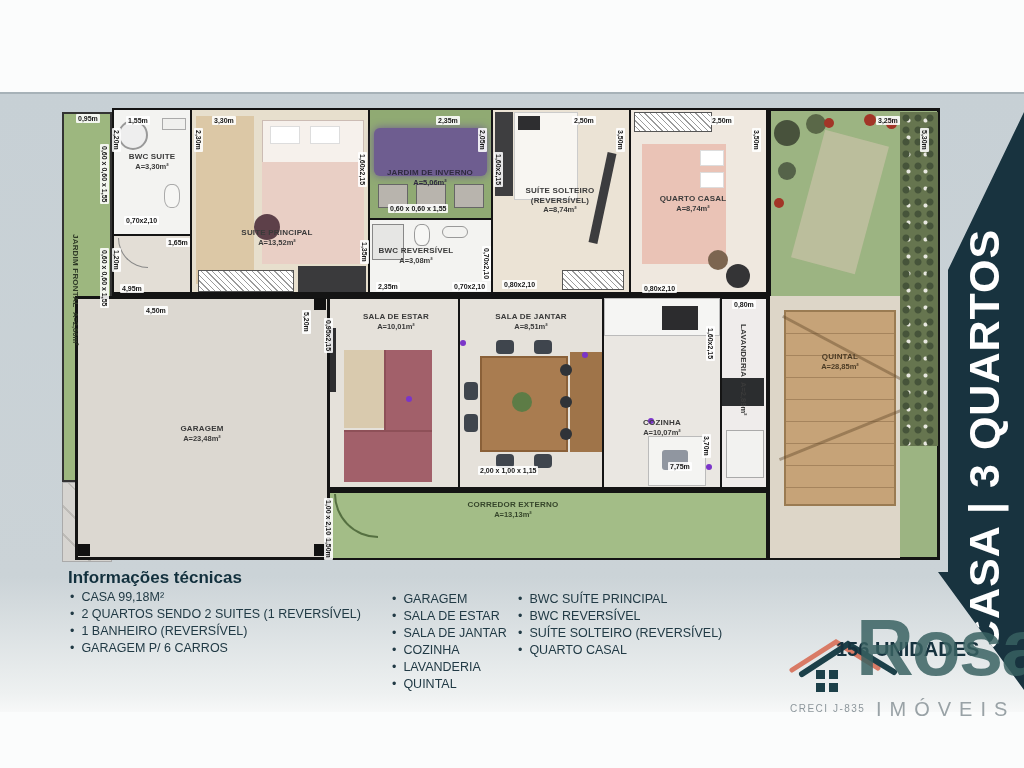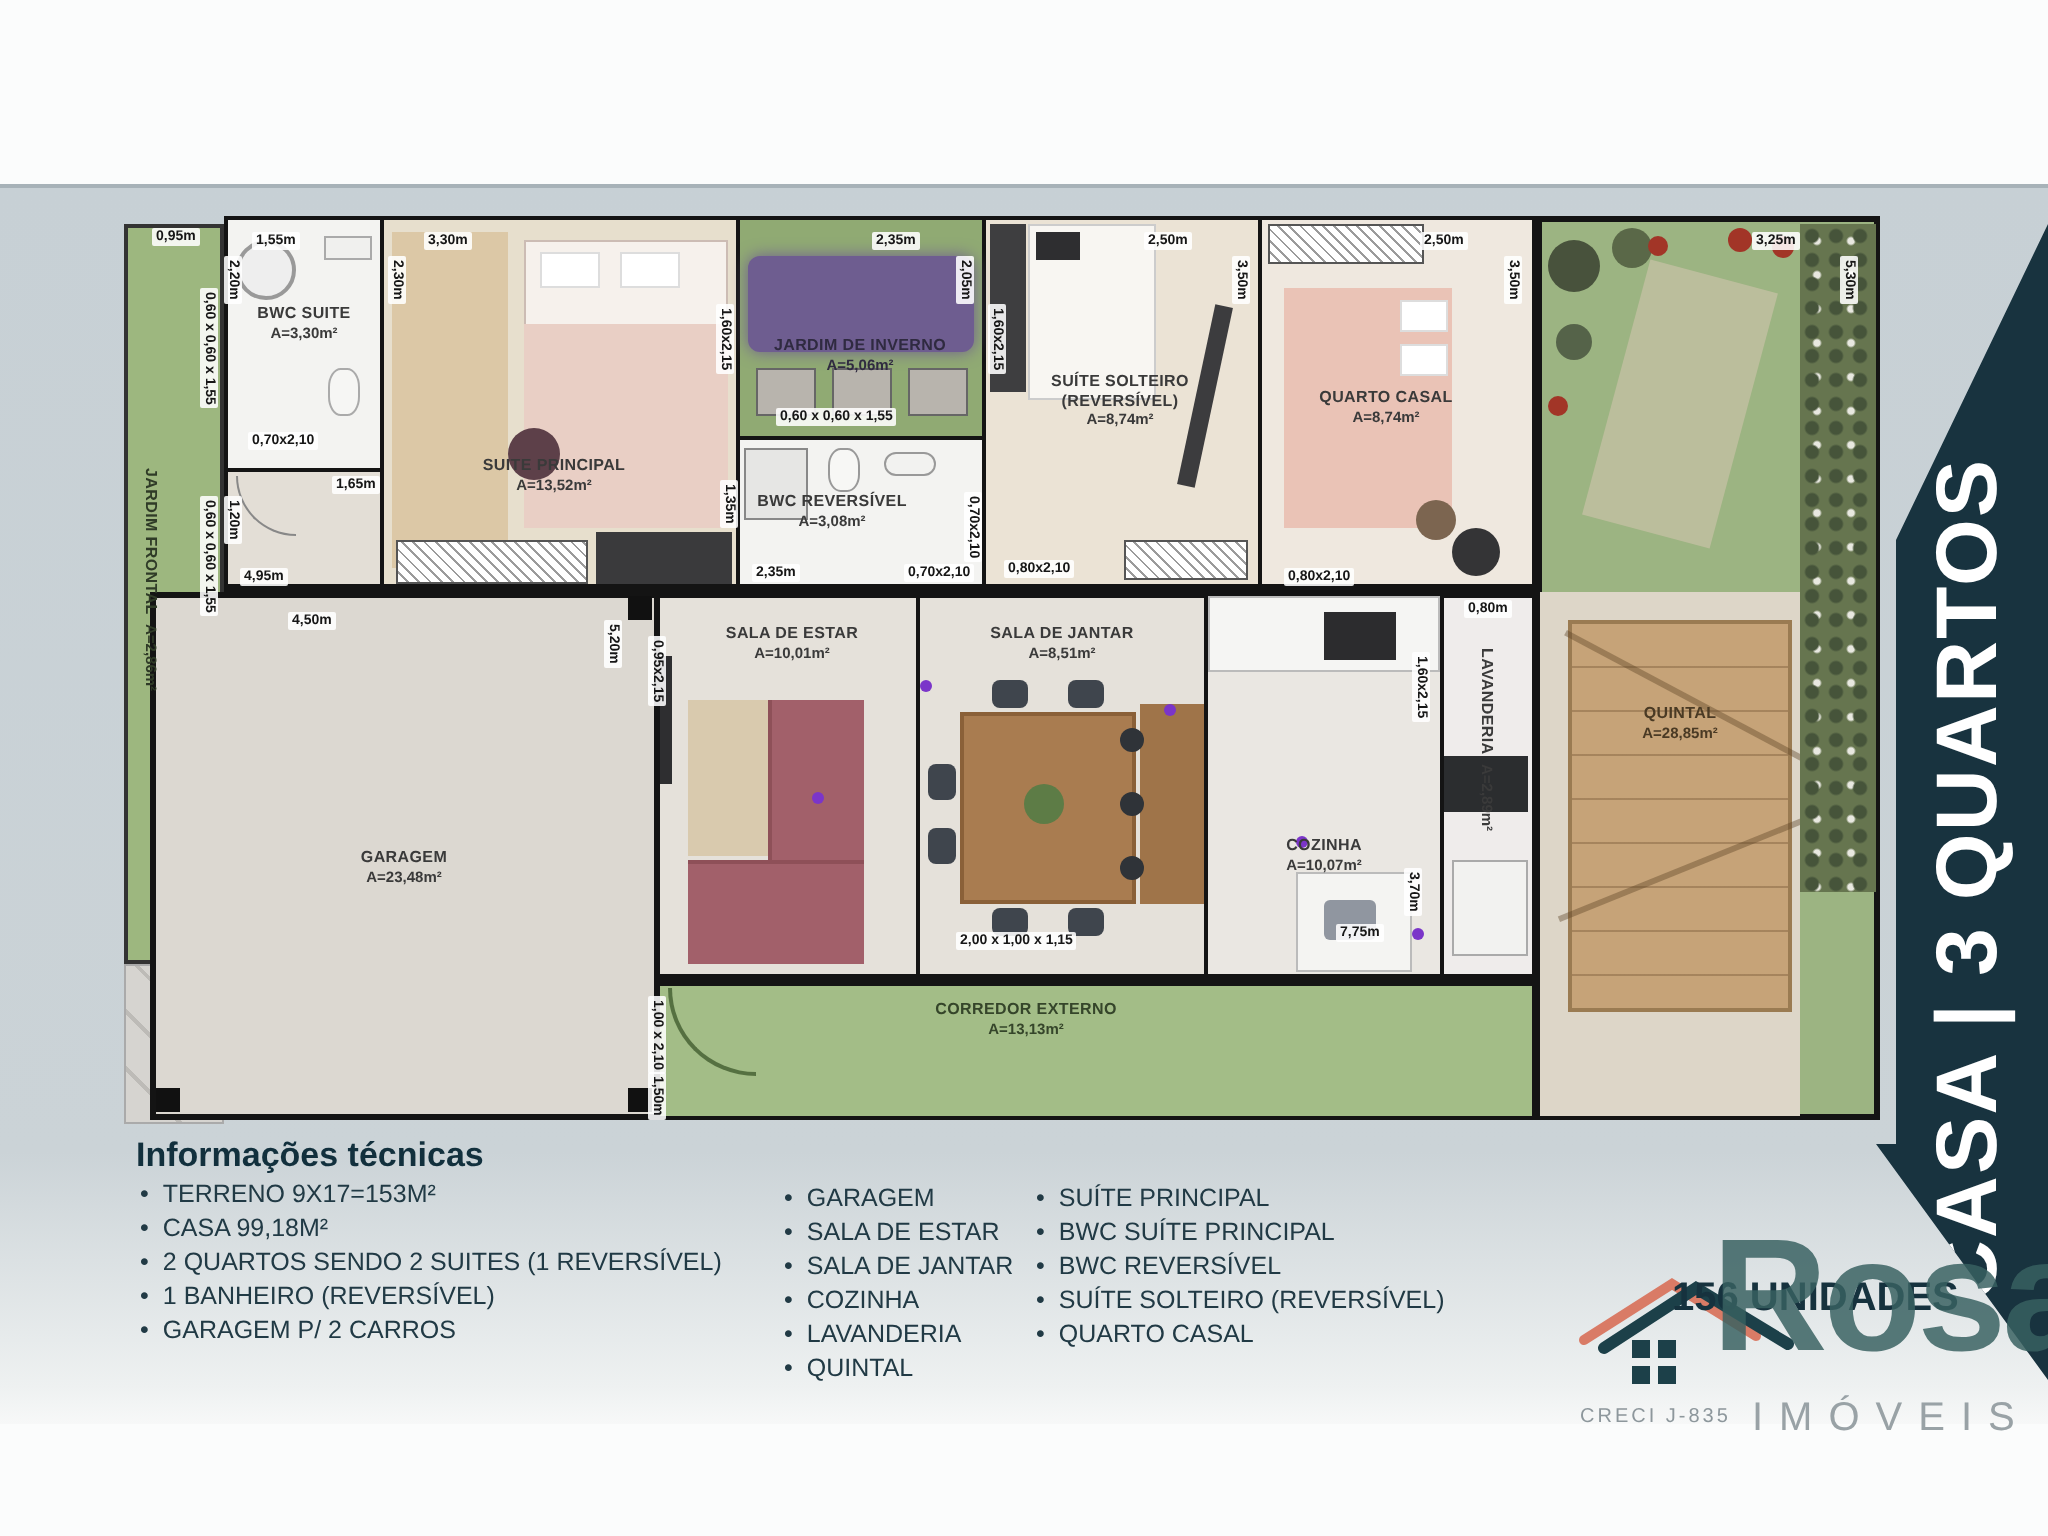--- a/index.html
+++ b/index.html
@@ -369,36 +369,34 @@
       <span class="dim vert" style="left: 262px; top: 436px;">1,50m</span>
     </div>
 </div>
 
 <div class="banner">
   <div class="banner-text">CASA | 3 QUARTOS</div>
 </div>
 
 <h2 class="info-heading">Informações técnicas</h2>
 <ul class="info-col col1">
-    <li>TERRENO 9X17=153M²</li>
     <li>CASA 99,18M²</li>
     <li>2 QUARTOS SENDO 2 SUITES (1 REVERSÍVEL)</li>
     <li>1 BANHEIRO (REVERSÍVEL)</li>
-    <li>GARAGEM P/ 2 CARROS</li>
+    <li>GARAGEM P/ 6 CARROS</li>
   </ul>
 <ul class="info-col col2">
     <li>GARAGEM</li>
     <li>SALA DE ESTAR</li>
     <li>SALA DE JANTAR</li>
     <li>COZINHA</li>
     <li>LAVANDERIA</li>
     <li>QUINTAL</li>
   </ul>
 <ul class="info-col col3">
-    <li>SUÍTE PRINCIPAL</li>
     <li>BWC SUÍTE PRINCIPAL</li>
     <li>BWC REVERSÍVEL</li>
     <li>SUÍTE SOLTEIRO (REVERSÍVEL)</li>
     <li>QUARTO CASAL</li>
   </ul>
 
 <svg class="logo-svg" viewBox="0 0 120 66">
   <polyline points="6,40 50,12 92,38" fill="none" stroke="#d97b66" stroke-width="5" stroke-linecap="round"></polyline>
   <polyline points="16,44 62,14 108,42" fill="none" stroke="#1c4049" stroke-width="6" stroke-linecap="round"></polyline>
   <g fill="#1c4049">

